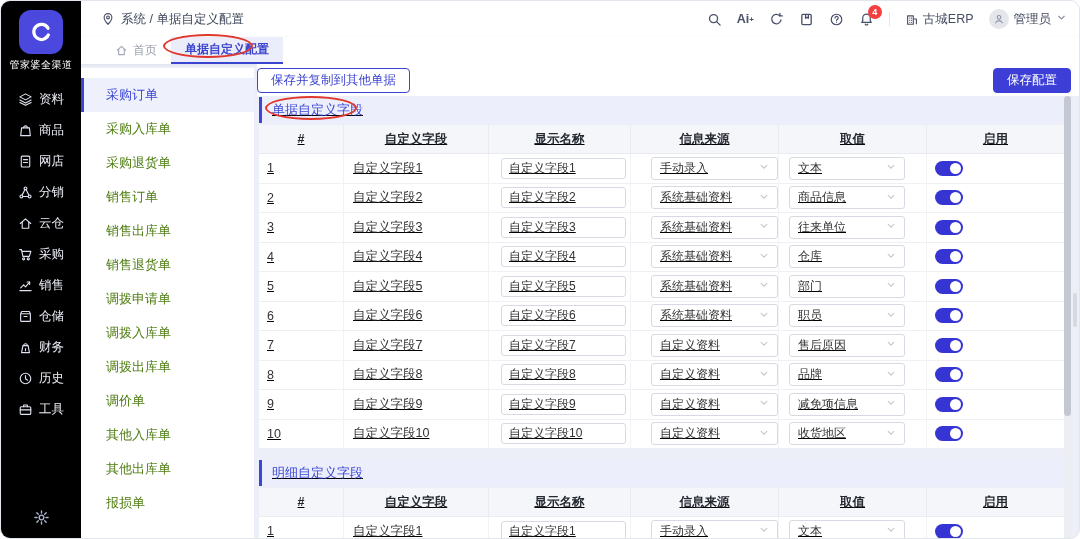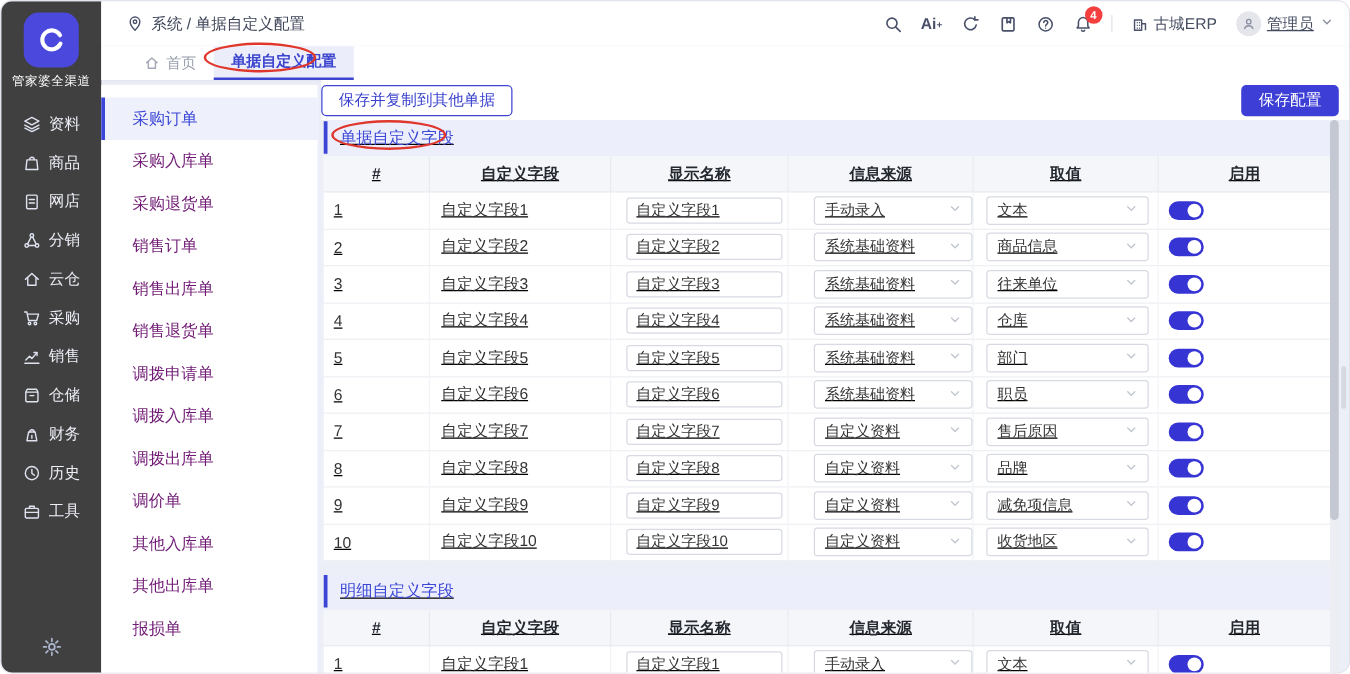--- a/index.html
+++ b/index.html
@@ -1,21 +1,21 @@
 <!DOCTYPE html>
 <html><head>
 <meta charset="utf-8">
 <style>
   * { margin:0; padding:0; box-sizing:border-box; }
   html,body { background:#fff; font-family:"Liberation Sans","DejaVu Sans",sans-serif; }
   .screen { position:relative; width:1080px; height:539px; background:#edeff8;
             border:1px solid #e3e5ec; border-radius:10px; overflow:hidden; }
 
   
-  .rail { position:absolute; left:0; top:0; width:80px; height:539px; background:#404040;
+  .rail { position:absolute; left:0; top:0; width:80px; height:539px; background:#000000;
           display:flex; flex-direction:column; align-items:center;font-family:Liberation Mono, monospace; }
   .logo-tile { margin-top:9px; width:44px; height:44px; border-radius:12px; background:#4a48dd;
                display:flex; align-items:center; justify-content:center; }
   .logo-text { margin-top:4px; color:#fff; font-size:10px; letter-spacing:.5px; }
   .rail-menu { margin-top:12px; display:flex; flex-direction:column; width:100%; }
   .rail-item { height:31px; display:flex; align-items:center; justify-content:center; gap:6px;
                color:#eceef6; font-size:12.5px; cursor:pointer; }
   .rail-item svg { width:15px; height:15px; stroke:#dfe3f0; }
   .rail-gear { position:absolute; bottom:14px; left:0; width:100%; display:flex; justify-content:center; }
   .rail-gear svg { width:17px; height:17px; stroke:#aeb6cf; }
@@ -32,38 +32,38 @@
   .ai-glyph sup { font-size:8px; }
   .badge { position:absolute; top:-7px; right:-8px; min-width:14px; height:14px; padding:0 3px;
            background:#f53f3f; color:#fff; border-radius:8px; font-size:9px; line-height:14px;
            text-align:center; font-weight:bold; }
   .tb-divider { width:1px; height:14px; background:#e2e4ea; }
   .company { display:flex; align-items:center; gap:4px; cursor:pointer; }
   .company svg { width:14px; height:14px; stroke:#49506a; }
   .avatar { width:20px; height:20px; border-radius:50%; background:#e4e6ec; display:flex;
             align-items:center; justify-content:center; }
   .avatar svg { width:12px; height:12px; stroke:#8a90a0; }
-  .userbox { display:flex; align-items:center; gap:5px; cursor:pointer;text-decoration:underline; }
+  .userbox { display:flex; align-items:center; gap:5px; cursor:pointer; }
   .userbox .chev svg { width:11px; height:11px; stroke:#8a90a0; }
 
   
   .tabbar { position:absolute; left:80px; top:36px; width:1000px; height:27px; background:#fff;
             display:flex; align-items:stretch; padding-left:20px;
             box-shadow:0 1px 3px rgba(40,50,90,.08); }
   .tab { display:flex; align-items:center; gap:5px; padding:0 14px; font-size:12px;
          color:#9aa0ad; cursor:pointer; }
   .tab svg { width:13px; height:13px; stroke:#a2a8b4; }
   .tab.active { background:#ecedfa; color:#3b44ce; font-weight:bold;
                 border-bottom:2px solid #3b44ce; }
 
   
   .docmenu { position:absolute; left:80px; top:67px; width:173px; height:472px; background:#fff;
              padding-top:10px; }
   .doc-item { height:34px; display:flex; align-items:center; padding-left:22px; font-size:13px;
-              color:#701a75; cursor:pointer; border-left:3px solid transparent; }
+              color:#4d7c0f; cursor:pointer; border-left:3px solid transparent; }
   .doc-item.active { background:#eef0fb; color:#3b46d6; border-left-color:#3b46d6; }
   .doc-scroll-thumb { position:absolute; right:2px; top:292px; width:4px; height:34px;
                       border-radius:2px; background:#d6d9e1; }
 
   
   .main { position:absolute; left:256px; top:63px; width:824px; height:476px; }
   .actionbar { height:32px; background:#fff; display:flex; align-items:center;
                justify-content:space-between; gap:8px; padding-right:10px; }
   .btn-outline { height:25px; padding:0 13px; background:#fff; border:1px solid #3f46d0;
                  color:#3b42ce; font-size:12.5px; border-radius:4px; cursor:pointer;
@@ -88,21 +88,21 @@
   .t-body .cell:last-child { border-right:none; }
   .cell.idx { padding-left:8px; }
   .cell.fieldname { padding-left:9px; }
   .name-input { margin-left:12px; width:125px; height:21px; border:1px solid #d7dae3;
                 border-radius:3px; font-size:12px; padding:0 7px; color:#333;
                 font-family:inherit; outline:none; }
   .selectbox { margin-left:10px; height:23px; border:1px solid #d7dae3; border-radius:3px;
                display:flex; align-items:center; justify-content:space-between; padding:0 8px;
                font-size:12px; color:#333; cursor:pointer; background:#fff; }
   .selectbox.w-src { width:134px;margin-left:20px; }
-  .selectbox.w-val { width:130px; }
+  .selectbox.w-val { width:116px; }
   .selectbox .sel-chev svg { width:10px; height:10px; stroke:#c3c7d1; }
   .toggle { margin-left:8px; width:28px; height:15px; border-radius:8px; background:#3734d4;
             position:relative; cursor:pointer; }
   .toggle .knob { position:absolute; top:2px; right:2px; width:11px; height:11px;
                   border-radius:50%; background:#fff; }
 
   
   .main-scroll-track { position:absolute; left:1063px; top:95px; width:7px; height:444px;
                        background:#eceef3; }
   .main-scroll-thumb { position:absolute; left:1063px; top:95px; width:7px; height:320px;

